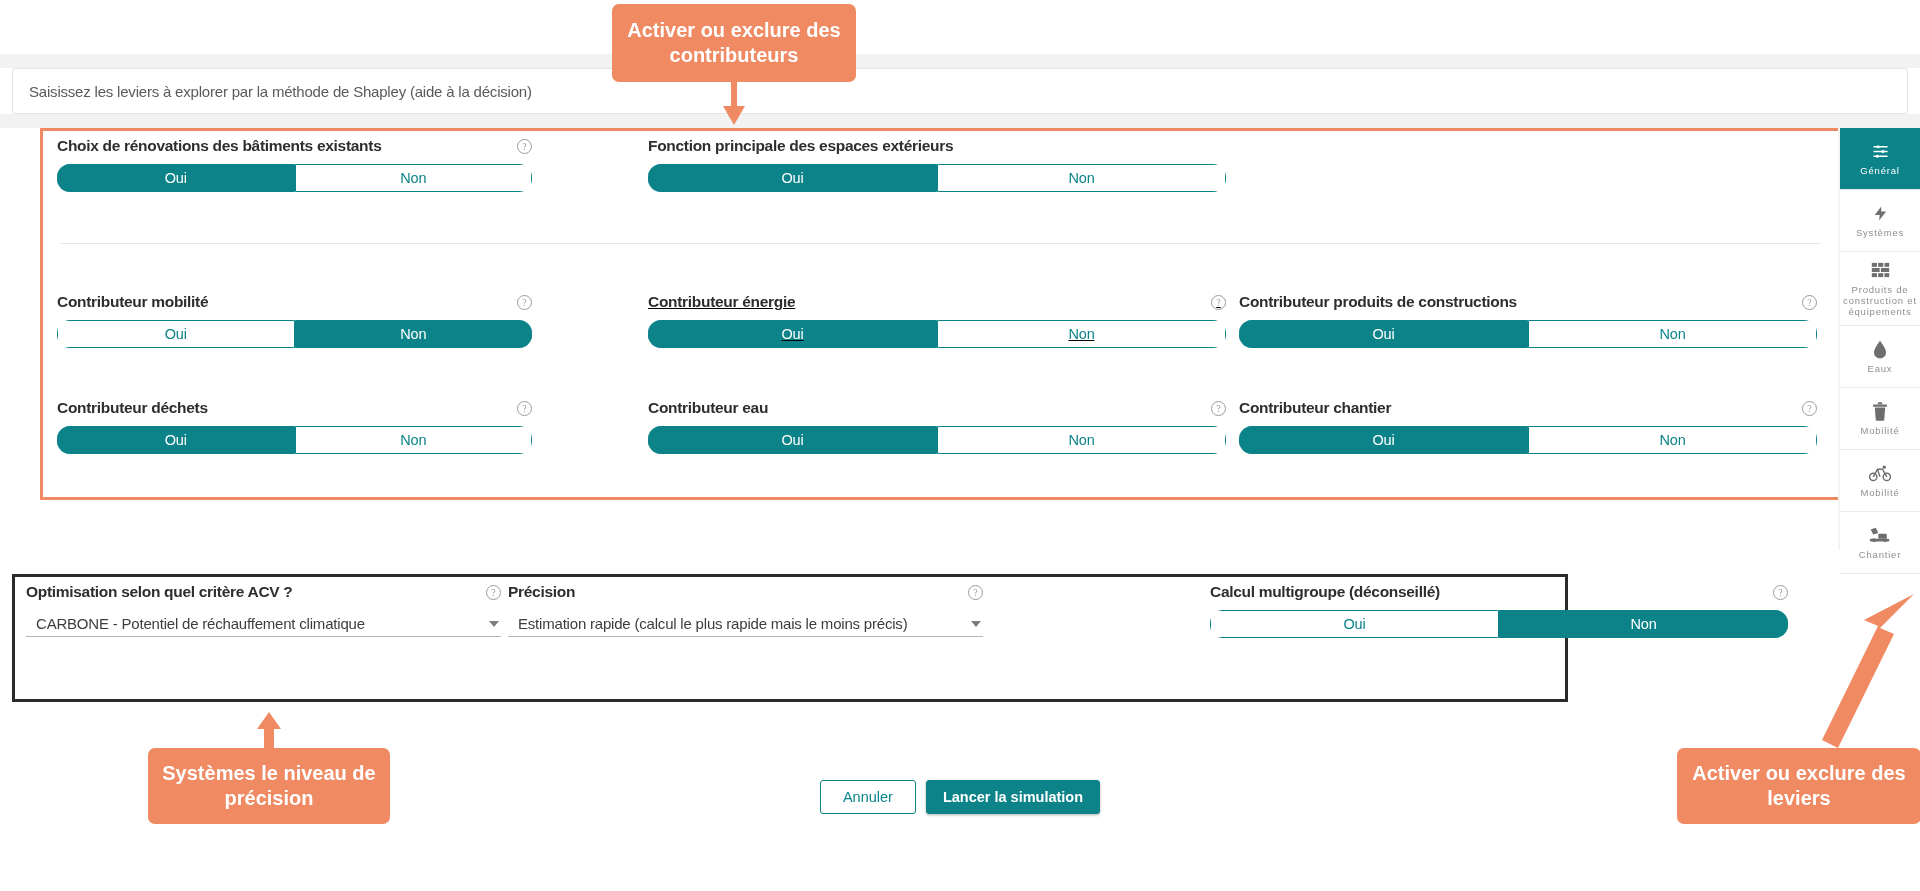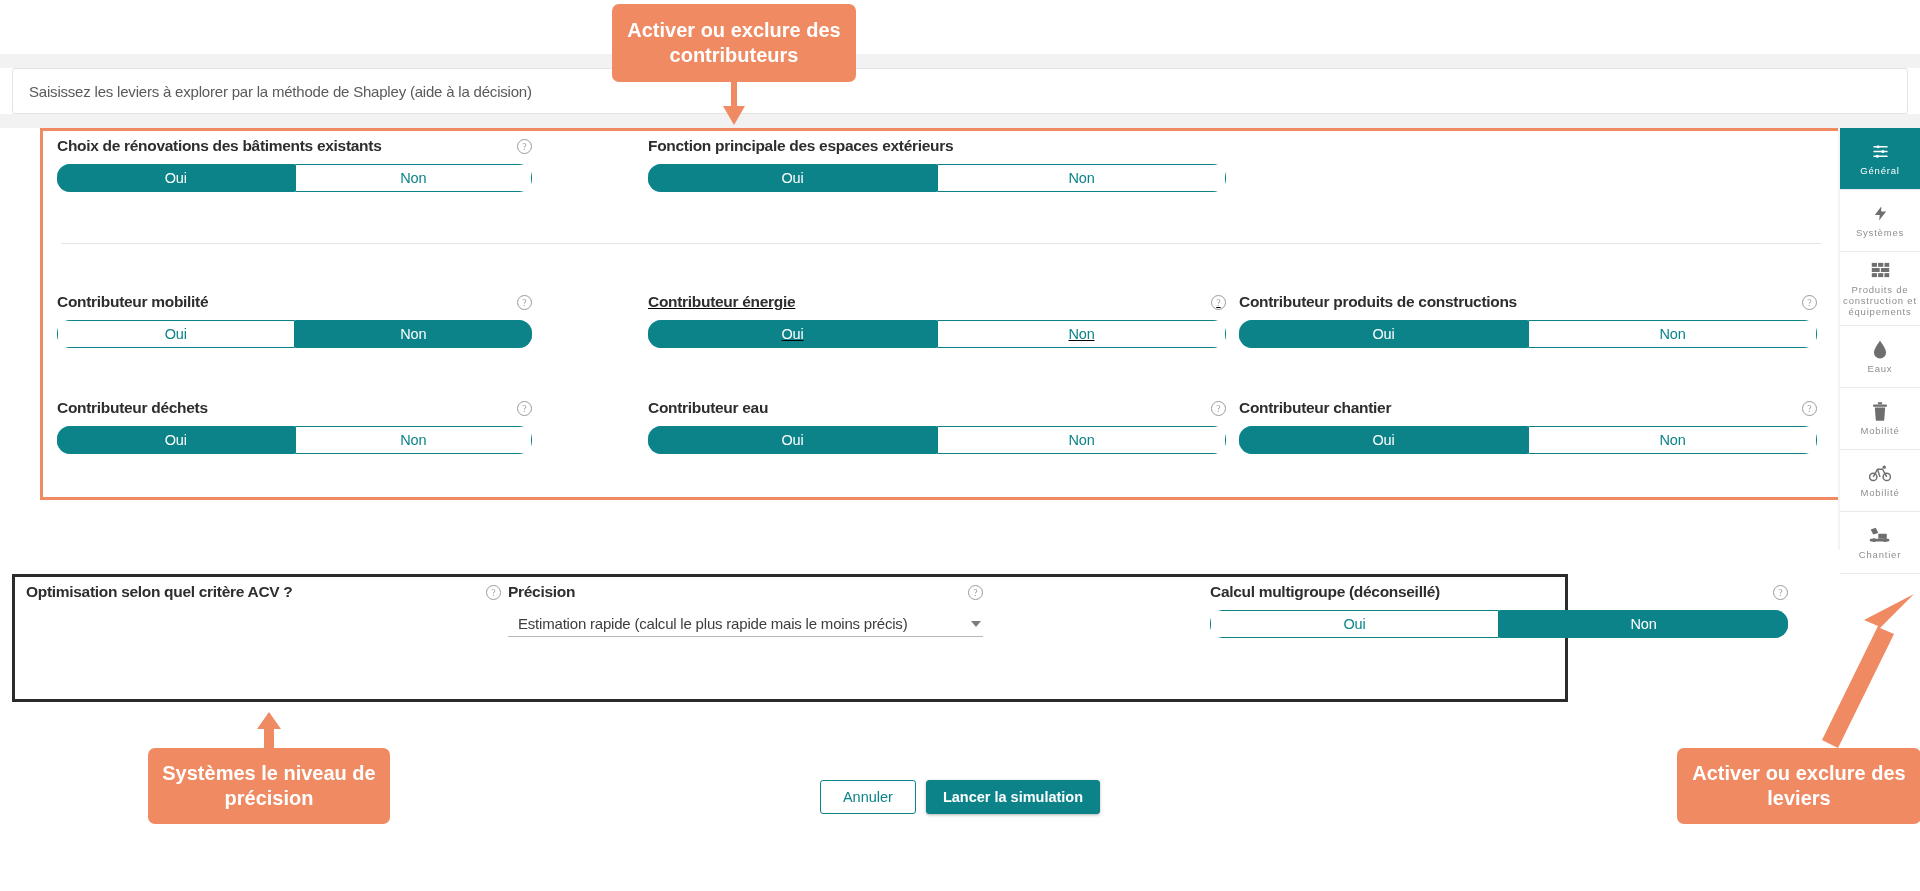--- a/index.html
+++ b/index.html
@@ -236,20 +236,24 @@
   <div class="scroll-rail"></div>
   <div class="scroll-arrow"></div>
 
   <div class="panel-levers">
 
     <div class="field" style="left:11px; top:6px; width:475px;">
       <div class="label-row">
         <span class="flabel">Optimisation selon quel critère ACV ?</span>
         <span class="help-icon">?</span>
       </div>
+      <div class="select-wrap">
+        <span class="sel-val">CARBONE - Potentiel de réchauffement climatique</span>
+        <span class="caret"></span>
+      </div>
     </div>
 
     <div class="field" style="left:493px; top:6px; width:475px;">
       <div class="label-row">
         <span class="flabel">Précision</span>
         <span class="help-icon">?</span>
       </div>
       <div class="select-wrap">
         <span class="sel-val">Estimation rapide (calcul le plus rapide mais le moins précis)</span>
         <span class="caret"></span>

